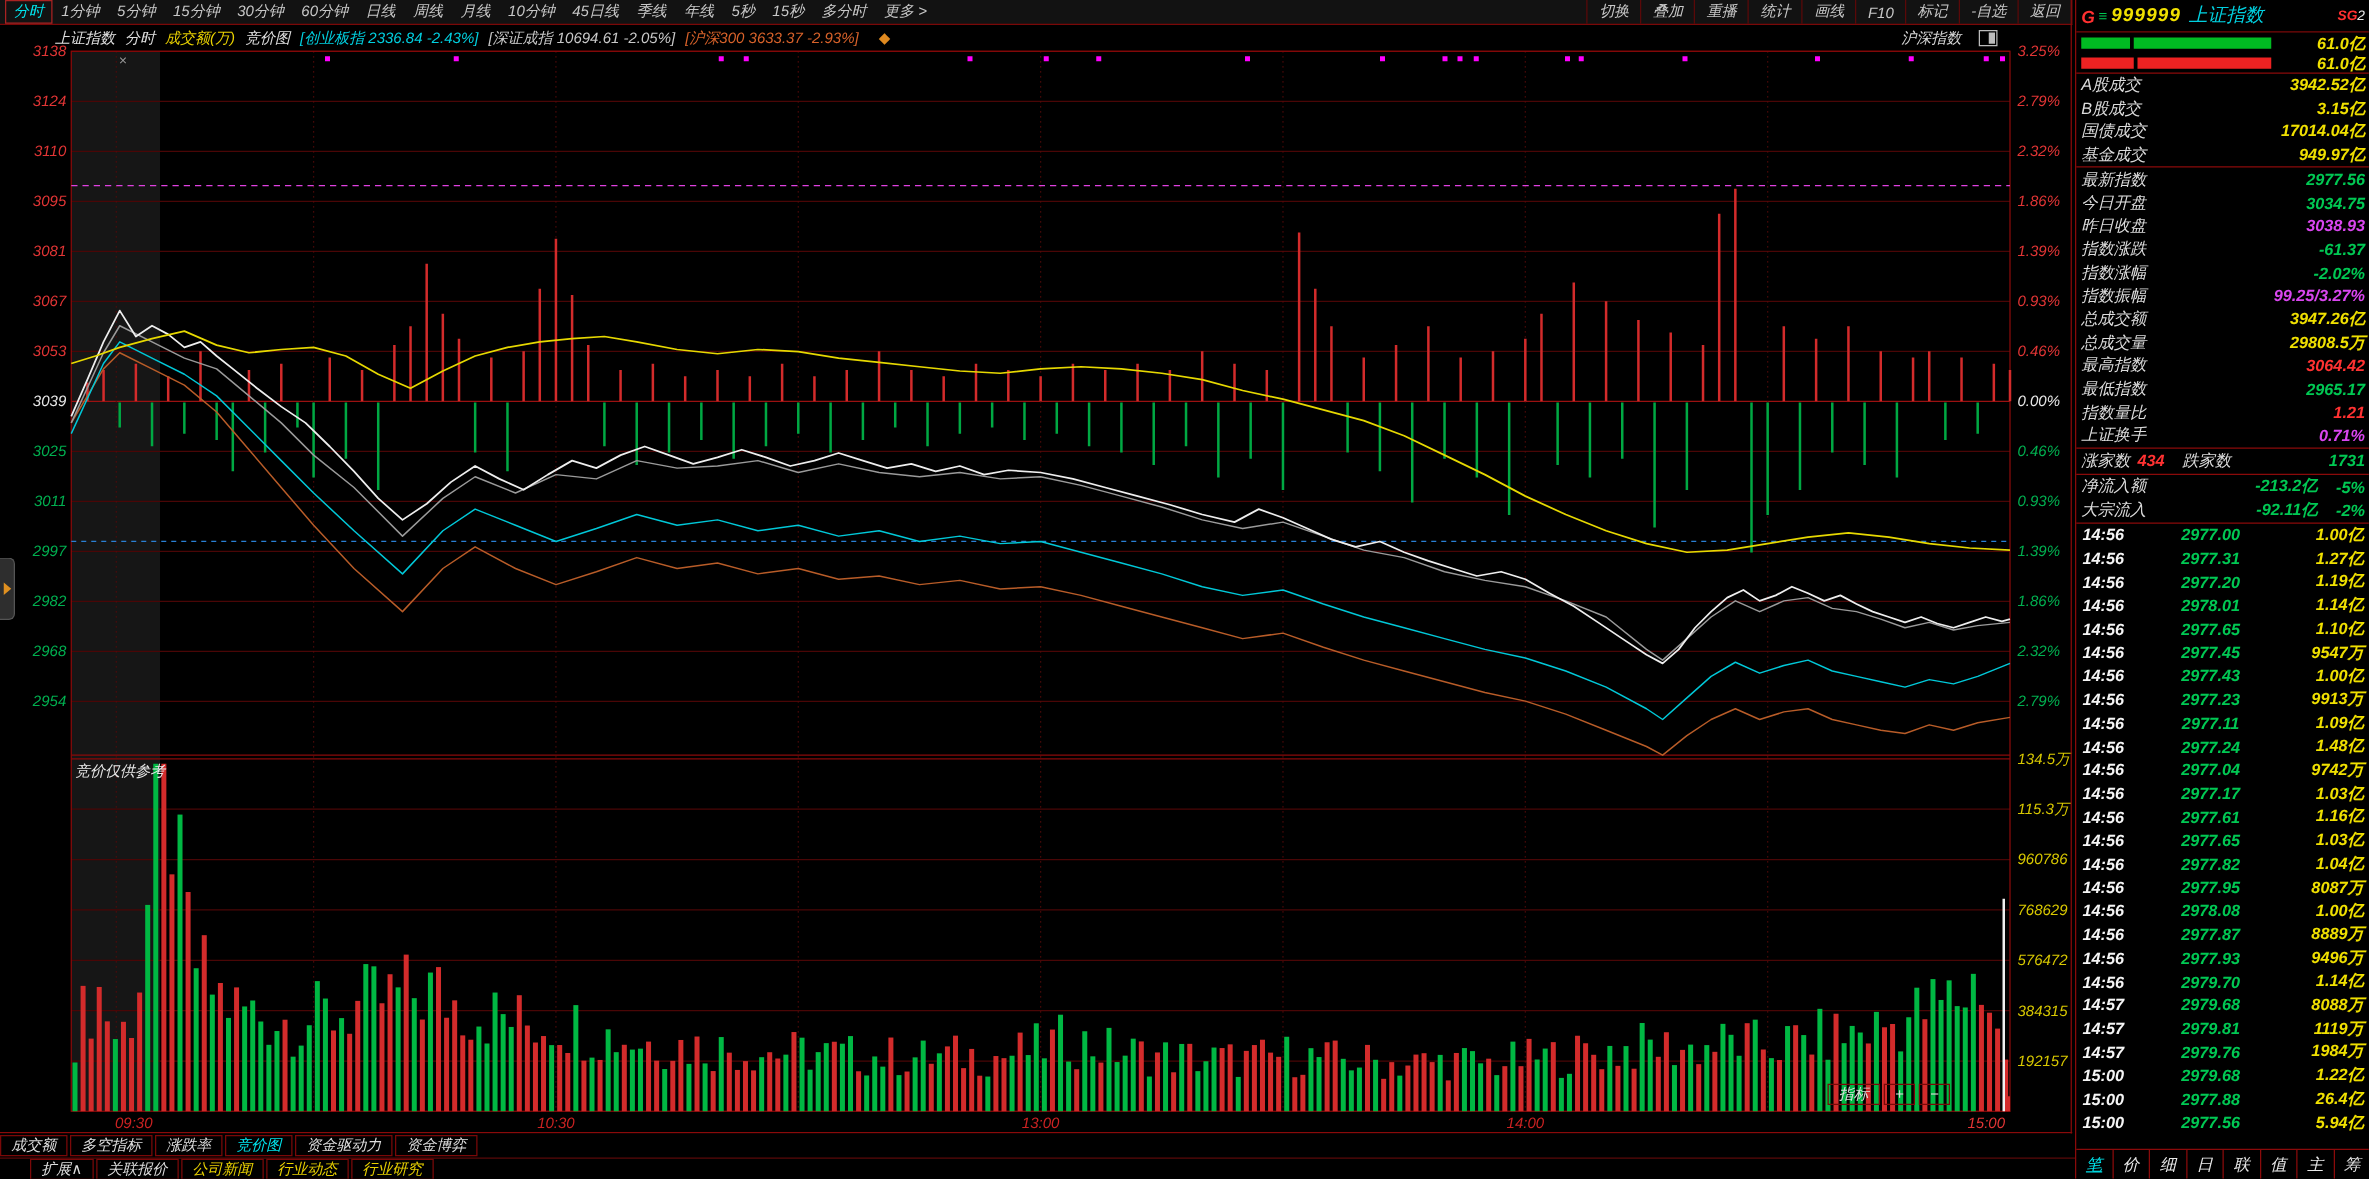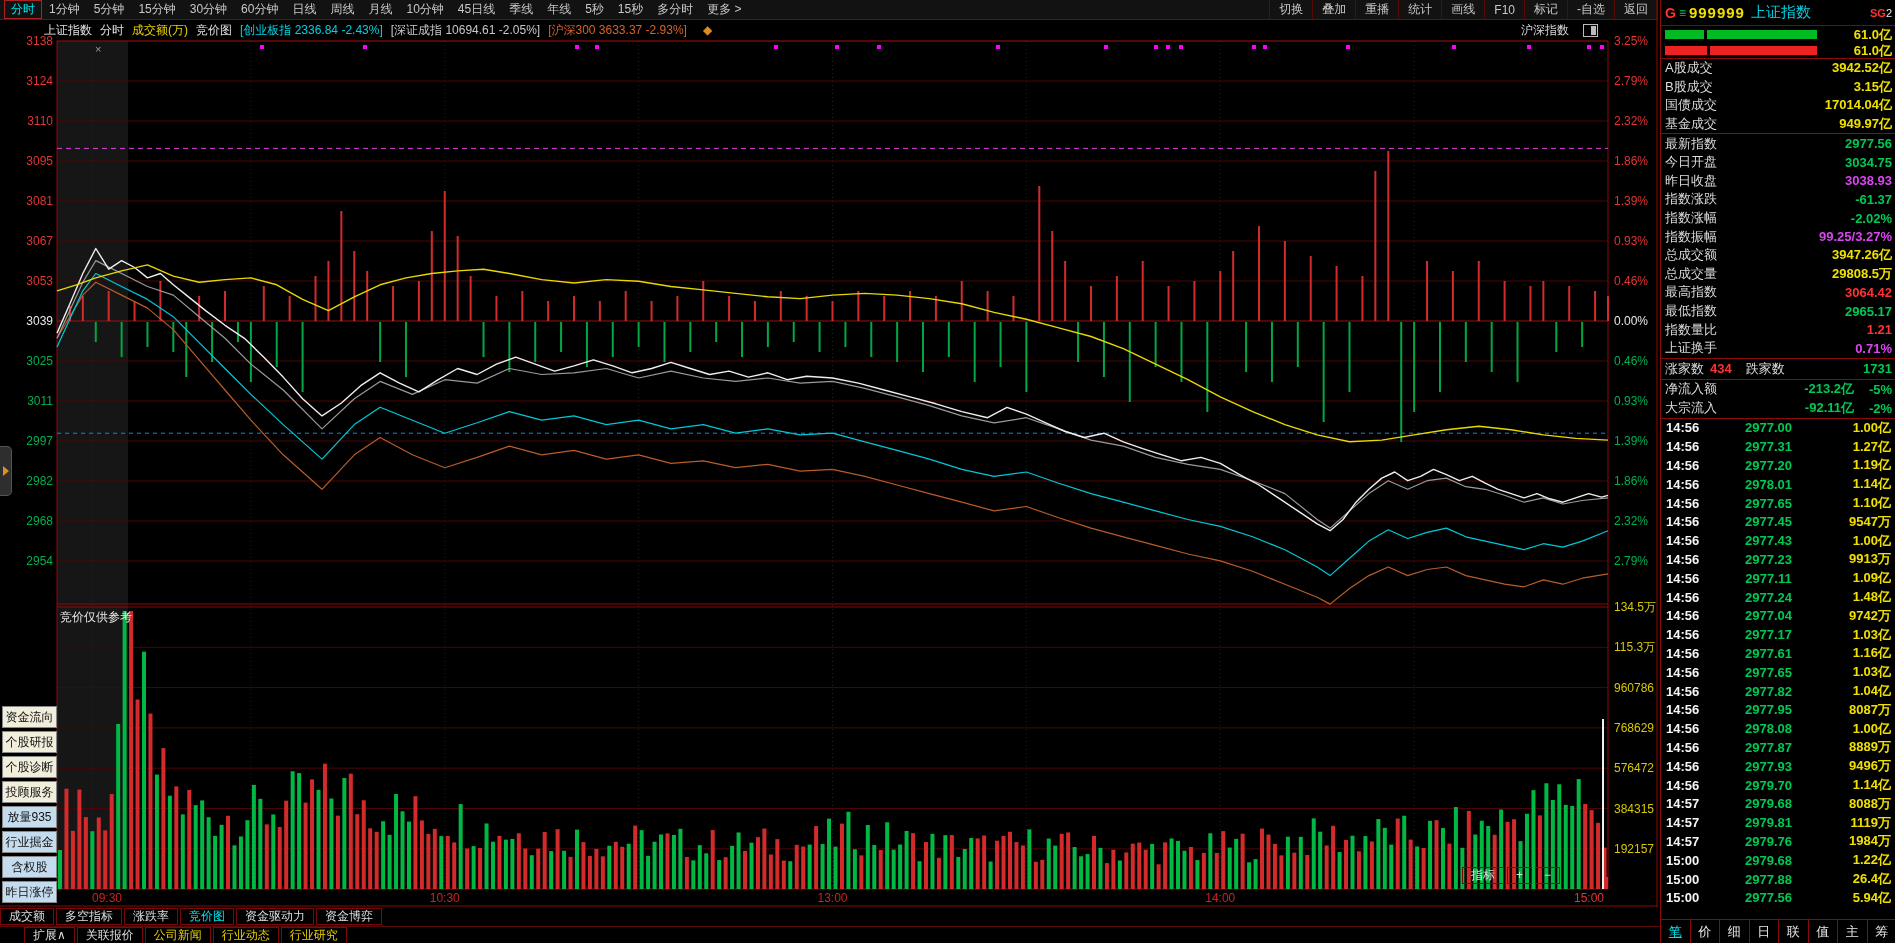--- a/index.html
+++ b/index.html
@@ -1,17 +1,17 @@
 <!DOCTYPE html>
 <html><head>
 <meta charset="utf-8">
 <style>
   html,body{margin:0;padding:0;background:#000;width:1895px;height:943px;overflow:hidden;
     font-family:"Liberation Sans","DejaVu Sans",sans-serif;-webkit-font-smoothing:none;}
-  #app{position:relative;width:1563px;height:943px;background:#000;}
+  #app{position:relative;width:1563px;height:943px;background:#000;font-style:italic;}
   
   #topbar{position:absolute;left:0;top:0;width:1658px;height:19px;background:#121212;
     border-bottom:1px solid #7a0808;display:flex;align-items:center;font-size:12px;color:#c8c8c8;}
   #topbar .items{display:flex;align-items:center;padding-left:4px;flex:1;}
   #topbar .tf{padding:1px 7px;cursor:default;white-space:nowrap;}
   #topbar .tf.active{color:#00e5ee;border:1px solid #aa2222;padding:0 6px;}
   #topbar .ritems{display:flex;align-items:stretch;height:100%;}
   #topbar .rtf{padding:2px 9px;border-left:1px solid #5a0808;display:flex;align-items:center;white-space:nowrap;}
   #topbar .rtf:last-child{border-right:1px solid #5a0808;}
   
@@ -593,30 +593,20 @@
       <text x="832.5" y="902" fill="#cc2222" font-size="12" text-anchor="middle" font-family="Liberation Sans">13:00</text>
       <text x="1220.25" y="902" fill="#cc2222" font-size="12" text-anchor="middle" font-family="Liberation Sans">14:00</text>
       <text x="1604" y="902" fill="#e23535" font-size="12" text-anchor="end" font-family="Liberation Sans">15:00</text>
     </svg>
   <div id="overlay-close">×</div>
   <div id="auction-note">竞价仅供参考</div>
 
   <div id="collapse-handle">
       <span class="tri"></span>
     </div>
-  <div id="leftbtns">
-      <div class="lb cream">资金流向</div>
-      <div class="lb cream">个股研报</div>
-      <div class="lb cream">个股诊断</div>
-      <div class="lb cream">投顾服务</div>
-      <div class="lb blue">放量935</div>
-      <div class="lb blue">行业掘金</div>
-      <div class="lb blue">含权股</div>
-      <div class="lb blue">昨日涨停</div>
-    </div>
 
   <div id="btabs1">
       <span class="btab">成交额</span>
       <span class="btab">多空指标</span>
       <span class="btab">涨跌率</span>
       <span class="btab active">竞价图</span>
       <span class="btab">资金驱动力</span>
       <span class="btab">资金博弈</span>
     </div>
   <div id="btabs2">

